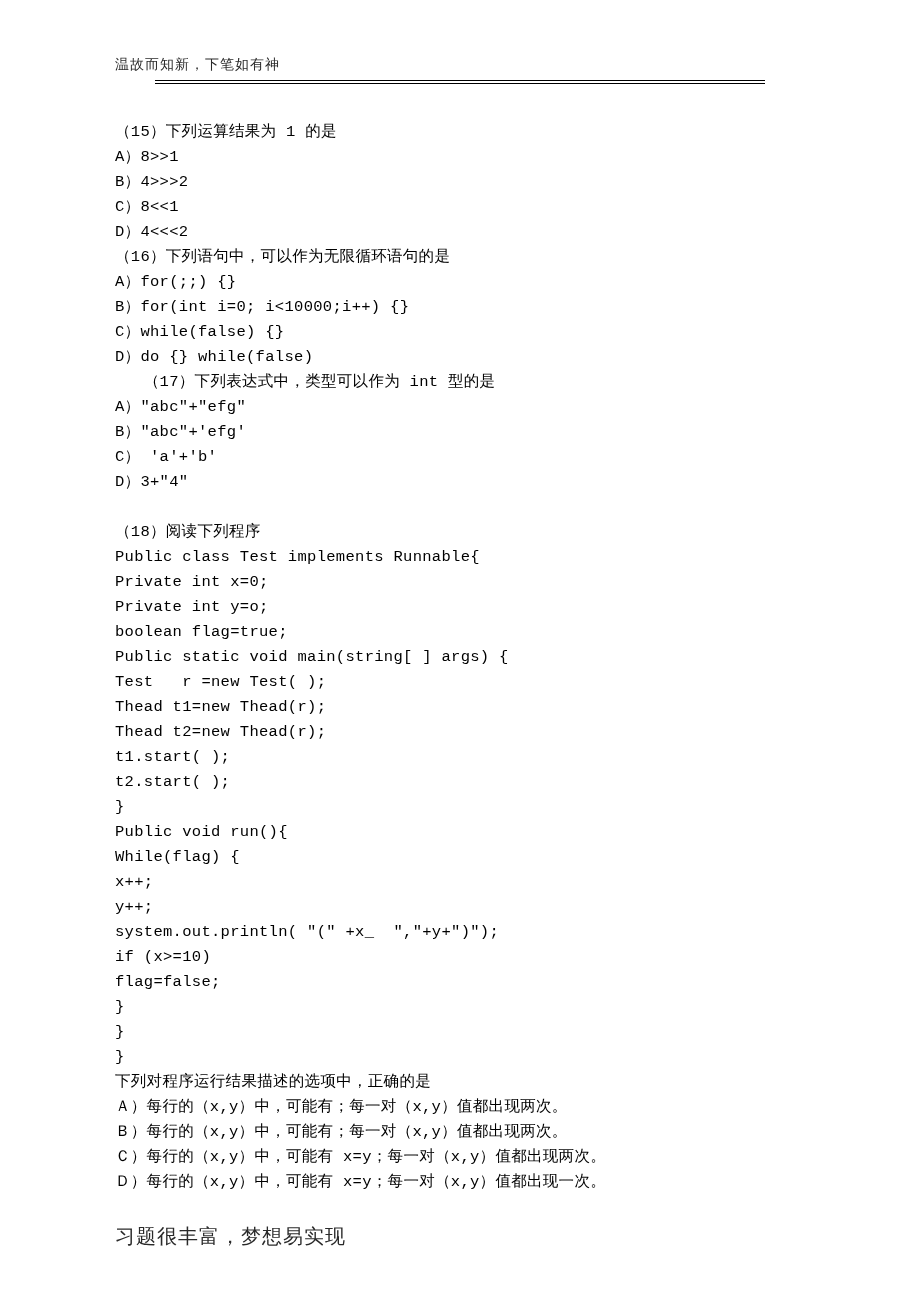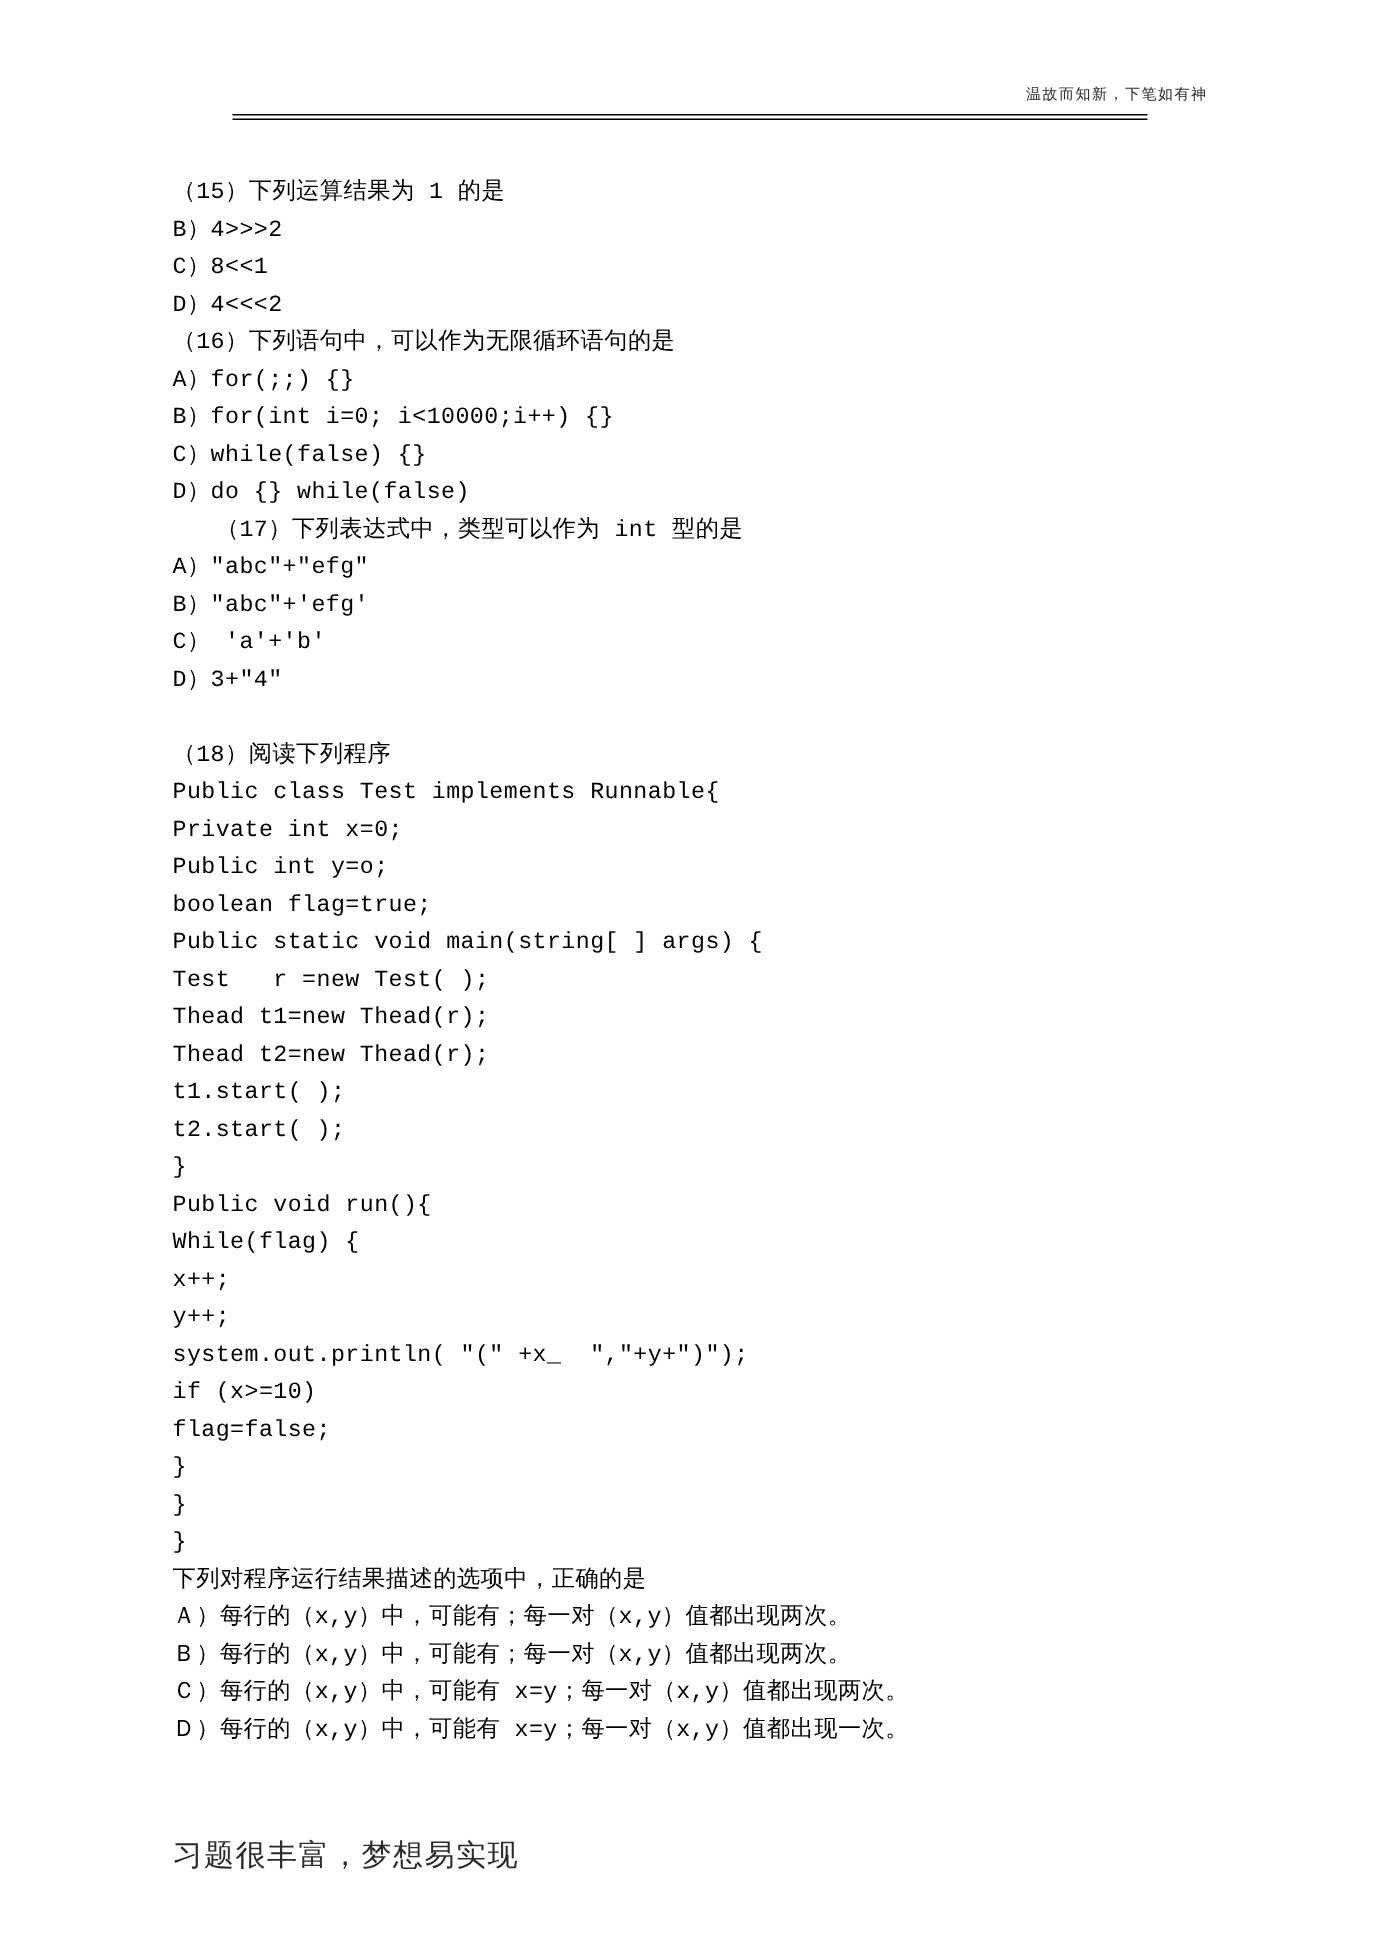--- a/index.html
+++ b/index.html
@@ -8,22 +8,22 @@
     width: 920px;
     height: 1302px;
     font-family: "SimSun", "宋体", serif;
     color: #000000;
     position: relative;
   }
   .page {
     padding: 56px 115px 0 115px;
   }
   .header-line {
-    text-align: right;
-    font-size: 10px;
+    text-align: left;
+    font-size: 14px;
     color: #2a2a2a;
     letter-spacing: 1px;
     padding-bottom: 6px;
   }
   .header-rule-outer {
     border-top: 1.5px solid #000;
     margin: 0 40px;
   }
   .header-rule-inner {
     border-top: 1px solid #000;
@@ -51,38 +51,39 @@
 <body>
 
 <div class="page">
 
   <div class="header-line">温故而知新，下笔如有神</div>
   <div class="header-rule-outer"></div>
   <div class="header-rule-inner"></div>
 
   <div class="content">
     <p>（15）下列运算结果为 1 的是</p>
+    <p>A）8&gt;&gt;1</p>
     <p>B）4&gt;&gt;&gt;2</p>
     <p>C）8&lt;&lt;1</p>
     <p>D）4&lt;&lt;&lt;2</p>
     <p>（16）下列语句中，可以作为无限循环语句的是</p>
     <p>A）for(;;) {}</p>
     <p>B）for(int i=0; i&lt;10000;i++) {}</p>
     <p>C）while(false) {}</p>
     <p>D）do {} while(false)</p>
     <p>   （17）下列表达式中，类型可以作为 int 型的是</p>
     <p>A）"abc"+"efg"</p>
     <p>B）"abc"+'efg'</p>
     <p>C） 'a'+'b'</p>
     <p>D）3+"4"</p>
     <div class="blank-line"></div>
     <p>（18）阅读下列程序</p>
     <p>Public class Test implements Runnable{</p>
     <p>Private int x=0;</p>
-    <p>Public int y=o;</p>
+    <p>Private int y=o;</p>
     <p>boolean flag=true;</p>
     <p>Public static void main(string[ ] args) {</p>
     <p>Test   r =new Test( );</p>
     <p>Thead t1=new Thead(r);</p>
     <p>Thead t2=new Thead(r);</p>
     <p>t1.start( );</p>
     <p>t2.start( );</p>
     <p>}</p>
     <p>Public void run(){</p>
     <p>While(flag) {</p>

